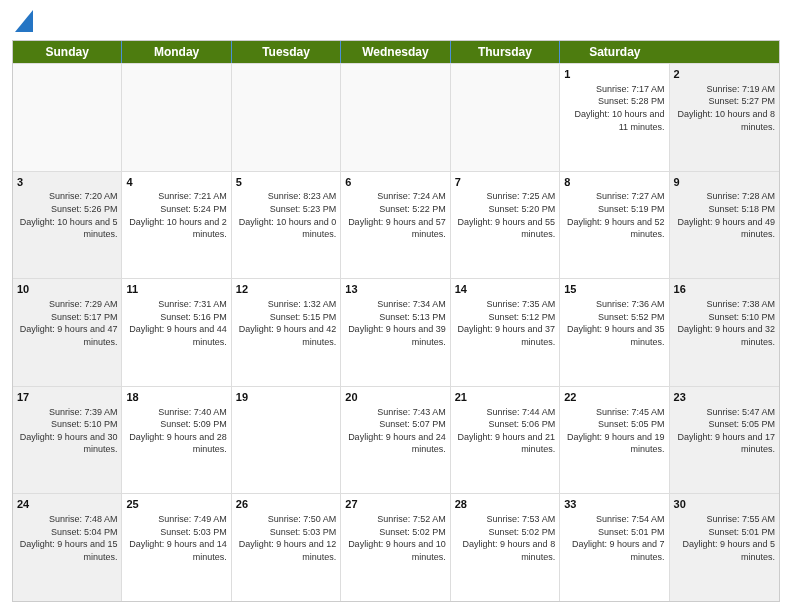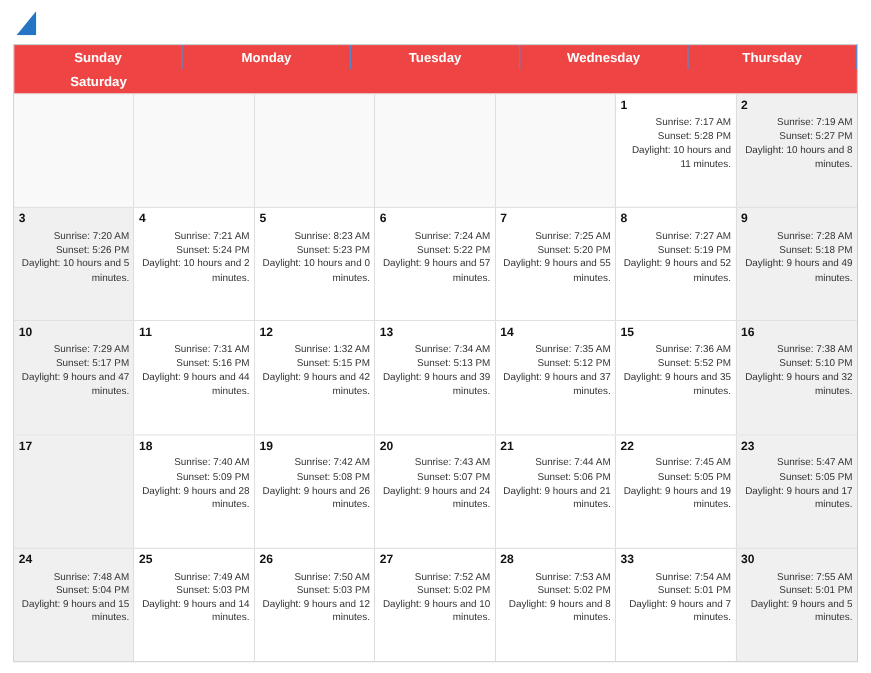--- a/index.html
+++ b/index.html
@@ -38,22 +38,22 @@
       color: #444;
     }
     .calendar {
       flex: 1;
       display: flex;
       flex-direction: column;
       border: 1px solid #ccc;
     }
     .cal-header {
       display: grid;
-      grid-template-columns: repeat(5, 1fr);
-      background: #ef4444;
+      grid-template-columns: repeat(7, 1fr);
+      background: #4d7c0f;
     }
     .cal-header-cell {
       color: #fff;
       font-size: 12px;
       font-weight: bold;
       text-align: center;
       padding: 4px 2px;
       border-right: 1px solid #4a90d9;
     }
     .cal-header-cell:last-child { border-right: none; }
@@ -234,32 +234,32 @@
           <div class="cal-cell shaded">
             <span class="day-num">16</span>
             <div class="cell-info">Sunrise: 7:38 AM
 Sunset: 5:10 PM
 Daylight: 9 hours and 32 minutes.</div>
           </div>
         </div>
         <div class="cal-row">
           <div class="cal-cell shaded">
             <span class="day-num">17</span>
+            <div class="cell-info">Sunrise: 7:39 AM
+Sunset: 5:10 PM
+Daylight: 9 hours and 30 minutes.</div>
           </div>
           <div class="cal-cell">
             <span class="day-num">18</span>
             <div class="cell-info">Sunrise: 7:40 AM
 Sunset: 5:09 PM
 Daylight: 9 hours and 28 minutes.</div>
           </div>
           <div class="cal-cell">
             <span class="day-num">19</span>
-            <div class="cell-info">Sunrise: 7:42 AM
-Sunset: 5:08 PM
-Daylight: 9 hours and 26 minutes.</div>
           </div>
           <div class="cal-cell">
             <span class="day-num">20</span>
             <div class="cell-info">Sunrise: 7:43 AM
 Sunset: 5:07 PM
 Daylight: 9 hours and 24 minutes.</div>
           </div>
           <div class="cal-cell">
             <span class="day-num">21</span>
             <div class="cell-info">Sunrise: 7:44 AM

